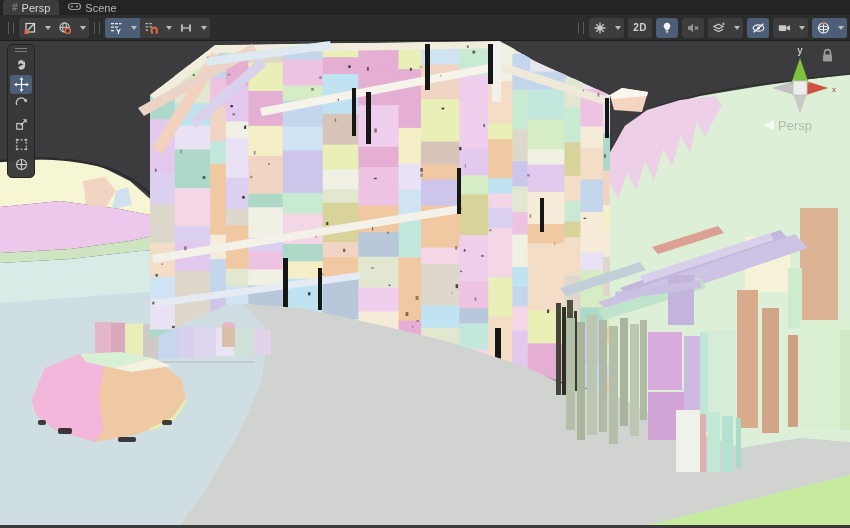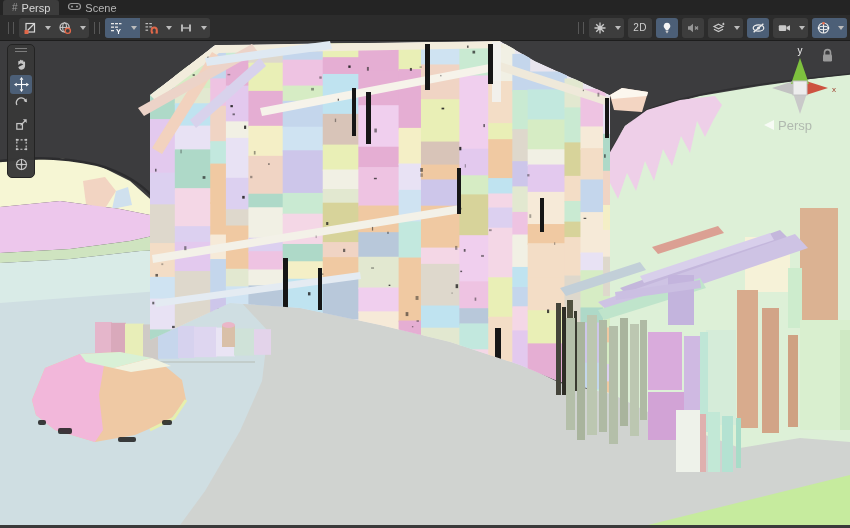--- a/index.html
+++ b/index.html
@@ -18,21 +18,21 @@
            padding:0 3px;border-bottom:1px solid #1d1d1d;box-sizing:border-box;}
   .handle{width:4px;height:12px;border-left:1px solid #575757;border-right:1px solid #575757;margin:0 5px;}
   .tgroup{display:flex;align-items:center;background:#3d3d3d;border-radius:3px;height:20px;overflow:hidden;}
   .tgroup+.tgroup{margin-left:4px;}
   .tbtn{width:22px;height:20px;display:flex;align-items:center;justify-content:center;}
   .tbtn.blue{background:#4c5f77;}
   .caret{width:13px;height:20px;display:flex;align-items:center;justify-content:center;}
   .caret.blue{background:#4c5f77;}
   .caret i{width:0;height:0;border-left:3px solid transparent;border-right:3px solid transparent;
            border-top:4px solid #bcbcbc;display:block;}
-  .btn2d{font-size:10px;font-weight:normal;color:#cfcfcf;padding:0 5px;letter-spacing:.5px;}
+  .btn2d{font-size:10px;font-weight:bold;color:#cfcfcf;padding:0 5px;letter-spacing:.5px;}
   .tb-right{margin-left:auto;display:flex;align-items:center;}
 
   
   .viewport{position:relative;height:487px;border-bottom:3px solid #3a3a3a;box-sizing:border-box;
             background:#3c3c3e;}
   .viewport svg.scene{display:block;}
 
   
   .tools{position:absolute;left:7px;top:3px;width:26px;background:rgba(56,56,56,.97);
          border:1px solid #232323;border-radius:5px;padding:1px 0 2px;z-index:5;}

